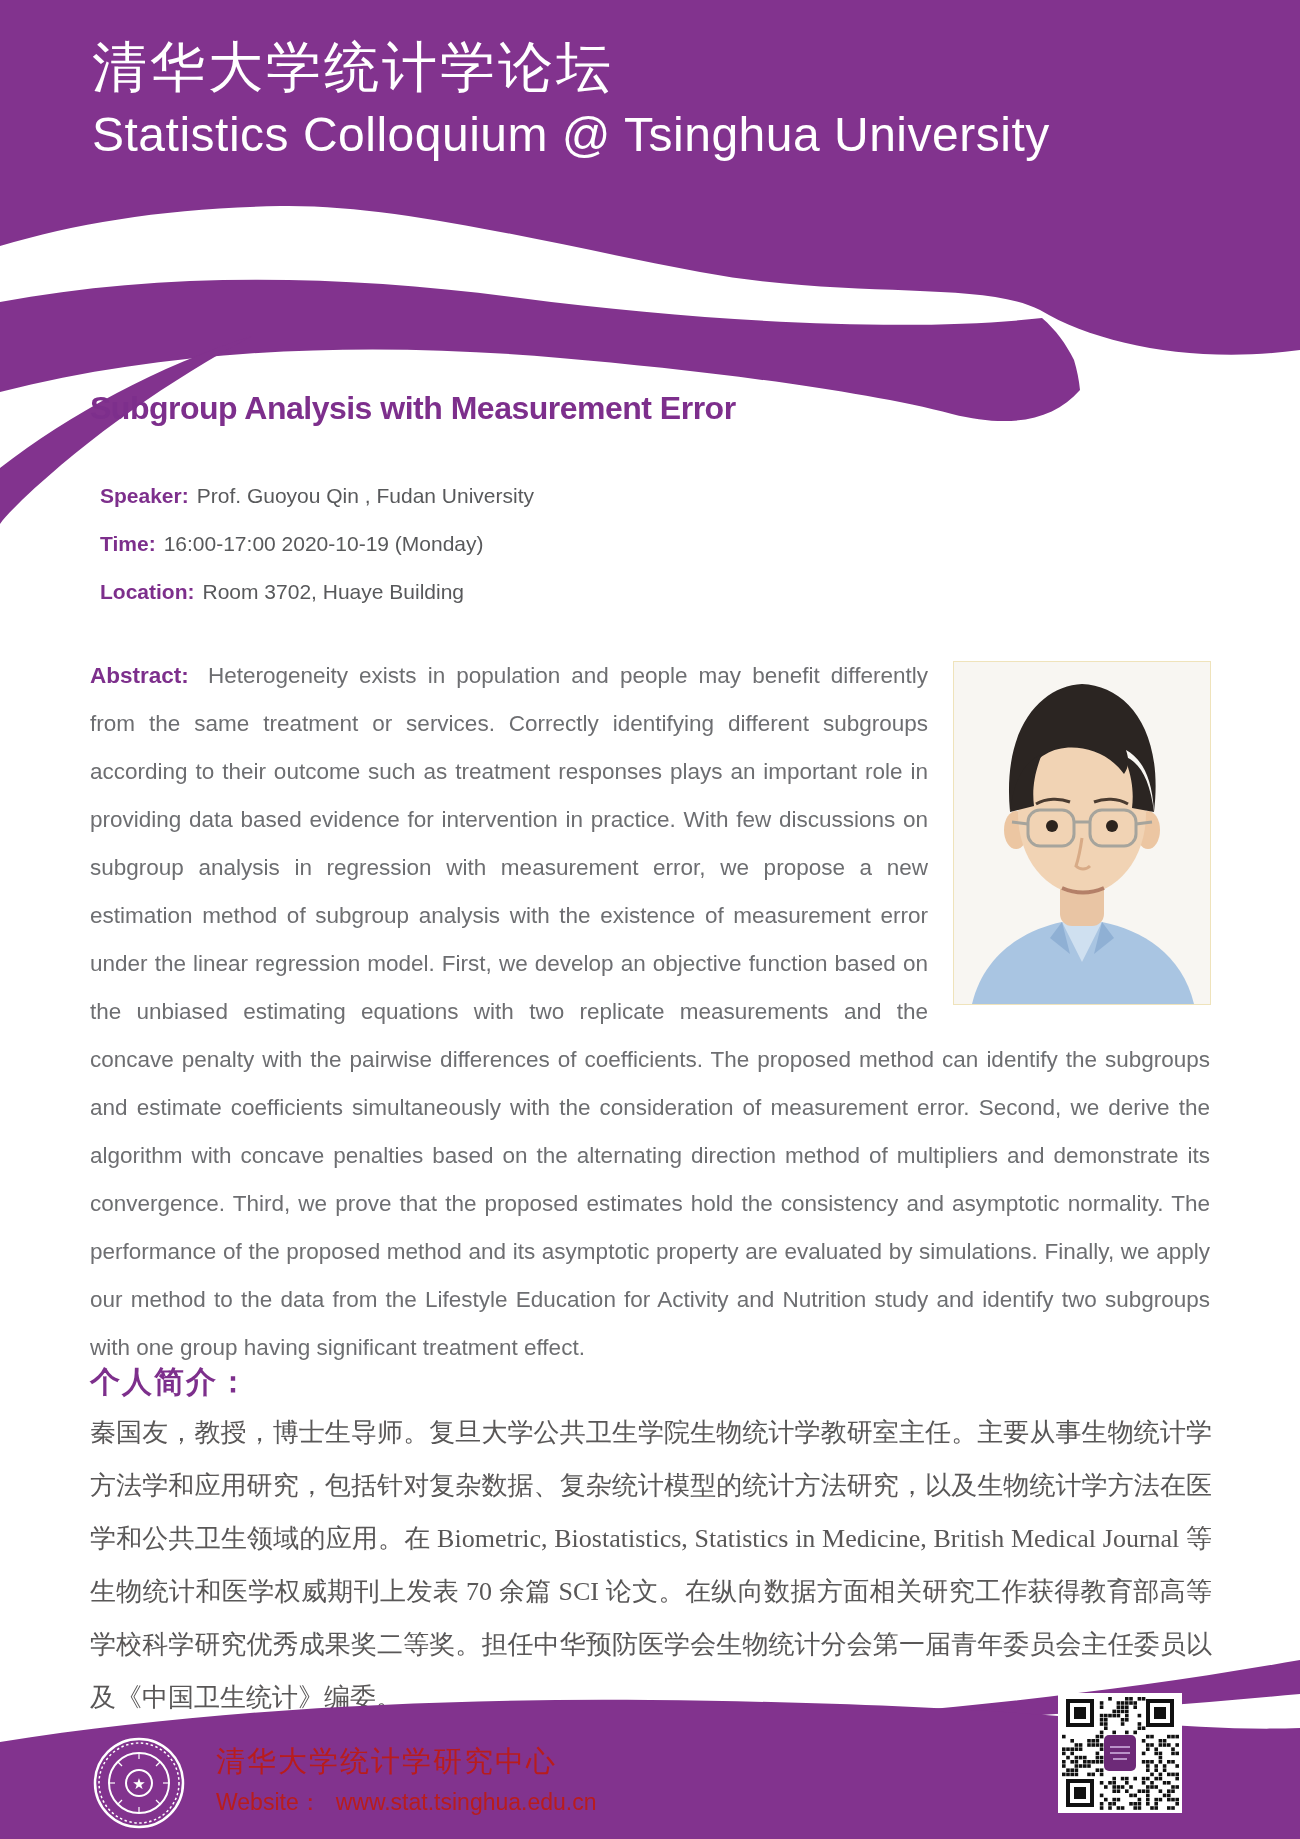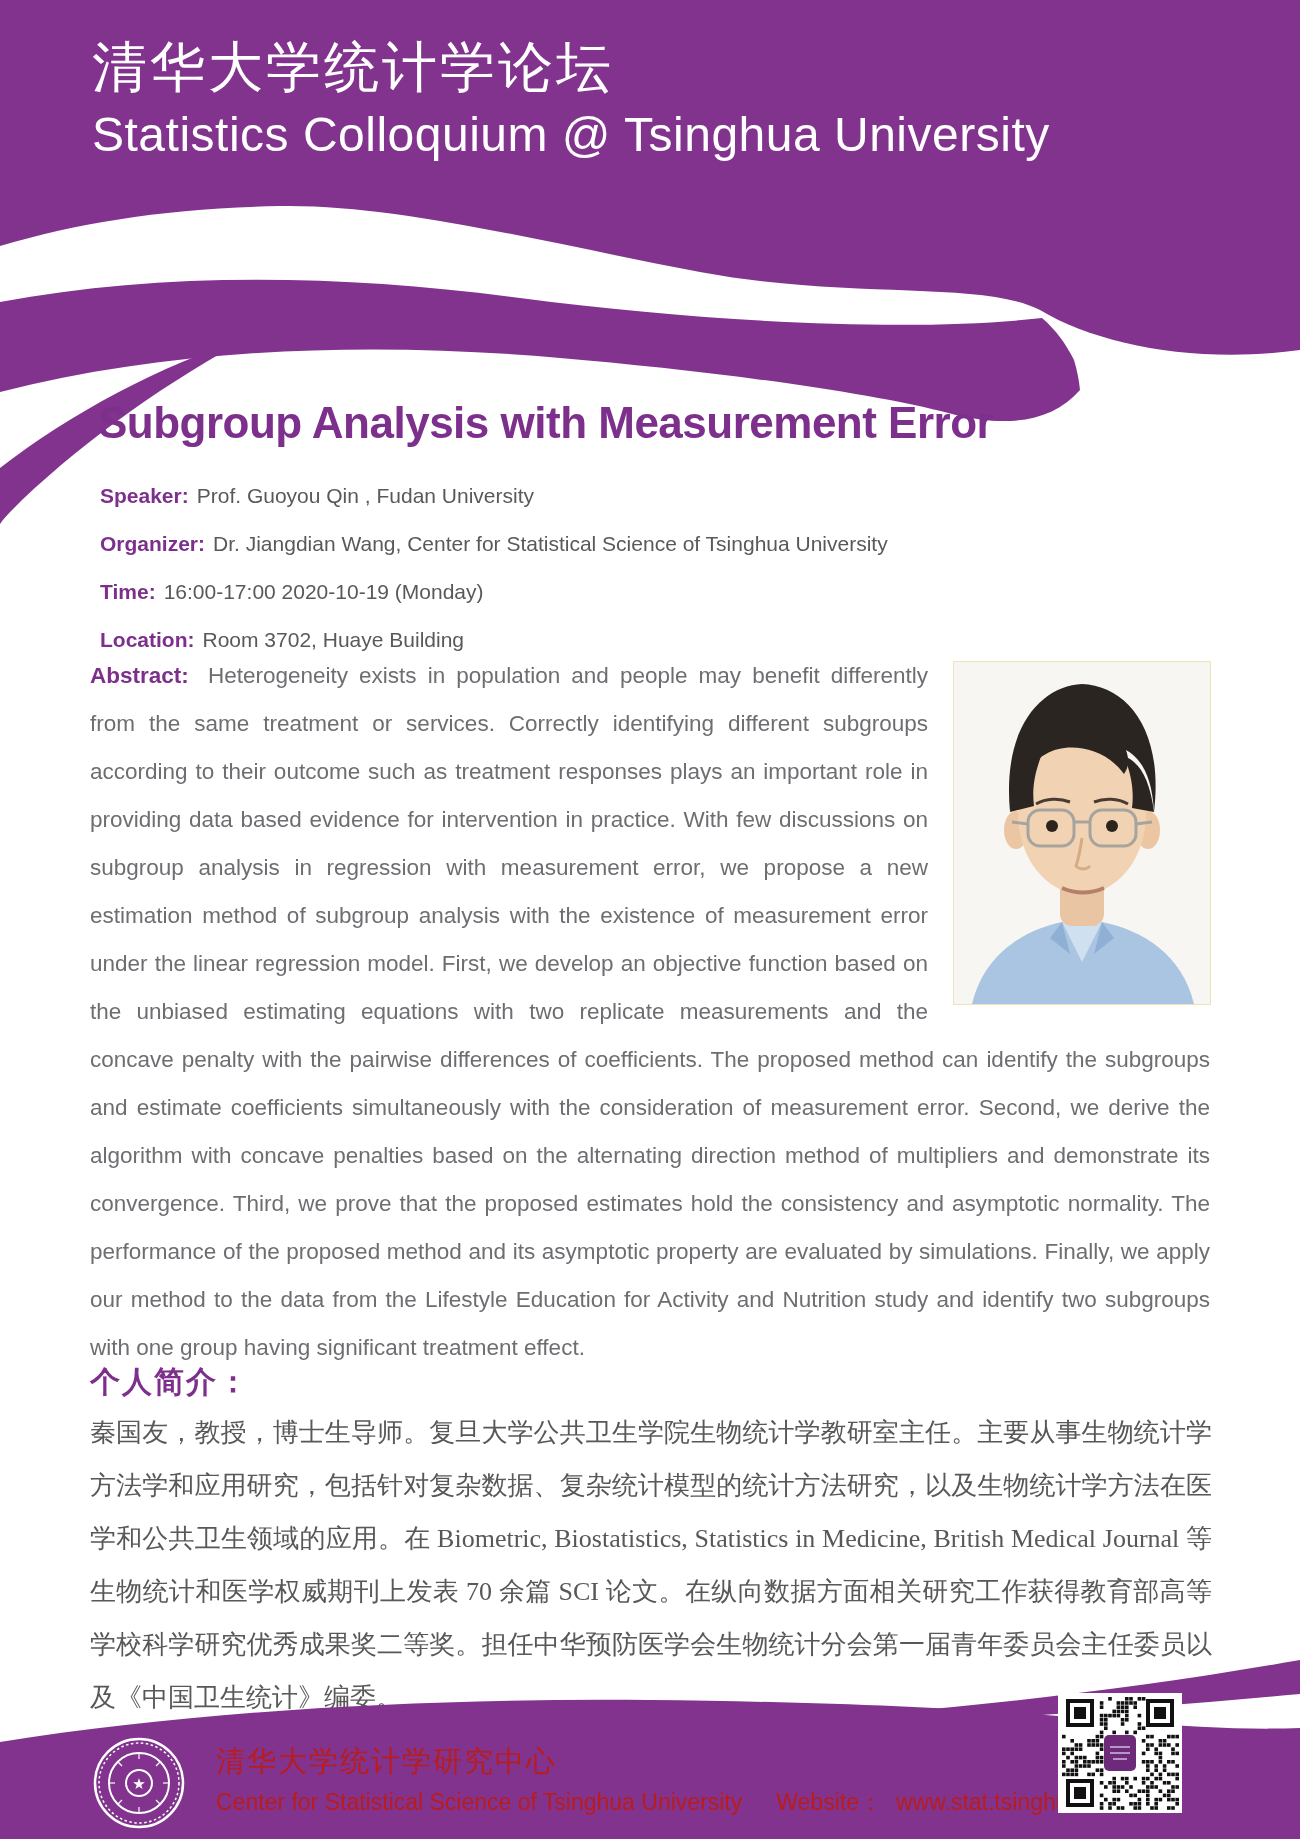--- a/index.html
+++ b/index.html
@@ -9,22 +9,22 @@
     padding-left:37px;
   }
   svg{display:block;}
   
   .top-waves{position:absolute;top:0;left:0;width:1300px;height:540px;pointer-events:none;}
   .header-text{position:absolute;top:36px;left:92px;color:#ffffff;}
   .header-zh{font-size:55px;font-weight:300;letter-spacing:3px;line-height:1.15;}
   .header-en{font-size:48px;font-weight:300;letter-spacing:0.5px;line-height:1.2;margin-top:7px;}
   
   .talk-title{
-    position:absolute;top:390px;left:90px;width:1120px;margin:8px;
-    font-size:44px;font-weight:800;letter-spacing:-0.5px;color:#7d2f8c;
+    position:absolute;top:390px;left:90px;width:1120px;margin:0;
+    font-size:32px;font-weight:800;letter-spacing:-0.5px;color:#7d2f8c;
   }
   .info-block{position:absolute;top:472px;left:100px;width:1120px;}
   .info-line{height:48px;line-height:48px;font-size:21px;color:#58595b;}
   .lbl{font-weight:bold;color:#7d2f8c;margin-right:8px;}
   .abstract{
     position:absolute;top:652px;left:90px;width:1120px;
     font-size:22.5px;line-height:48px;color:#6d6e71;text-align:justify;
   }
   .photo-frame{
     float:right;width:256px;height:342px;margin:10px 0 8px 26px;
@@ -82,23 +82,20 @@
   <div class="header-text">
     <div class="header-zh">清华大学统计学论坛</div>
     <div class="header-en">Statistics Colloquium @ Tsinghua University</div>
   </div>
 
   <h1 class="talk-title">Subgroup Analysis with Measurement Error</h1>
 
   <div class="info-block">
     <div class="info-line">
       <span class="lbl">Speaker:</span><span>Prof. Guoyou Qin , Fudan University</span>
-    </div>
-    <div class="info-line">
-      <span class="lbl">Organizer:</span><span>Dr. Jiangdian Wang,  Center for Statistical Science of Tsinghua University</span>
     </div>
     <div class="info-line">
       <span class="lbl">Time:</span><span>16:00-17:00 2020-10-19 (Monday)</span>
     </div>
     <div class="info-line">
       <span class="lbl">Location:</span><span>Room 3702, Huaye Building</span>
     </div>
   </div>
 
   <div class="abstract">
@@ -176,21 +173,20 @@
           <path d="M64 64 L68 68"></path>
         <path d="M68 26 L64 30"></path>
           <path d="M30 64 L26 68"></path>
       </g>
     </svg>
   </div>
 
   <div class="footer-text">
     <div class="footer-zh">清华大学统计学研究中心</div>
     <div class="footer-en-line">
-      <span>Center for Statistical Science of Tsinghua University</span>
       <span class="website">
         <span>Website：</span>
         <span>www.stat.tsinghua.edu.cn</span>
       </span>
     </div>
   </div>
 
   <div class="qr">
     <svg id="qr-svg" viewBox="0 0 124 120" width="124" height="120" aria-hidden="true">
       <rect x="0" y="0" width="124" height="120" fill="#ffffff"></rect>

